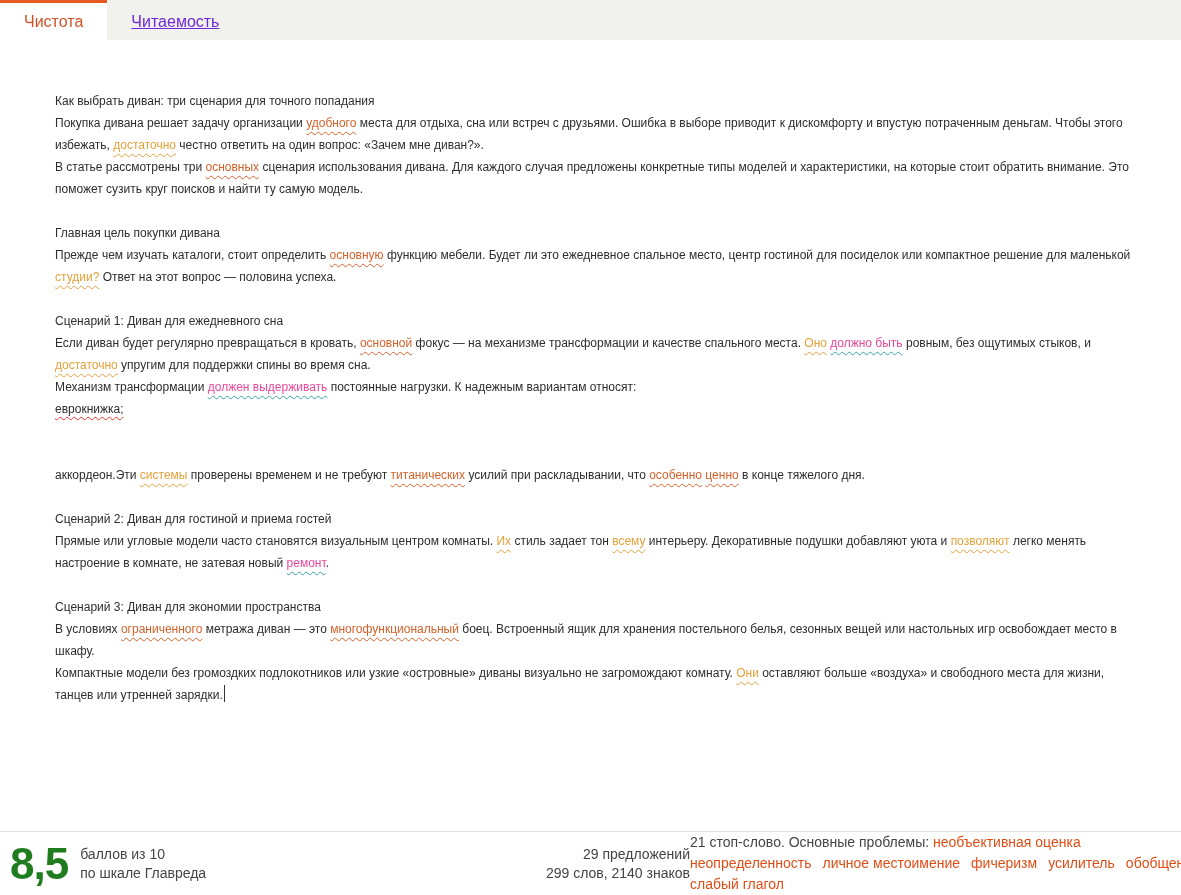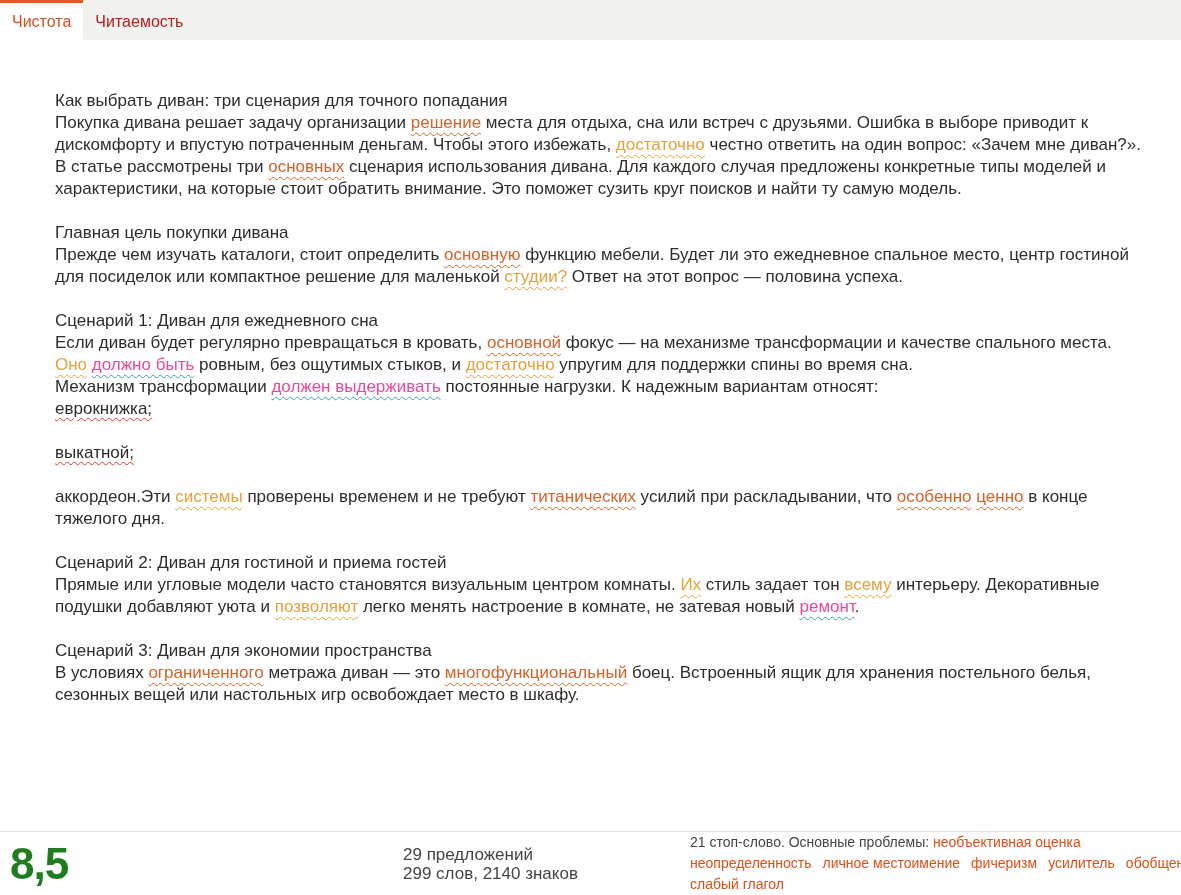--- a/index.html
+++ b/index.html
@@ -12,43 +12,43 @@
     overflow: hidden;
   }
 
   
   .tabbar {
     height: 40px; background: #f1f1ee;
     display: flex; align-items: stretch;
     flex: 0 0 auto;
   }
   .tab {
-    padding: 0 12px;
+    padding: 0 24px;
     display: flex; align-items: center;
     font-size: 16px;
     cursor: pointer;
     border-top: 3px solid transparent;
   }
   .tab.active {
     background: #fff;
     border-top: 3px solid #e55b1f;
     color: #cf5227;
   }
-  .tab.inactive { color: #b91c1c; }
+  .tab.inactive { color: #6d28d9; text-decoration: underline; }
 
   
   .editor {
     flex: 1 1 auto;
     padding: 50px 40px 0 55px;
     overflow: hidden;
     cursor: text;
   }
   .editor p {
     margin: 0;
-    font-size: 17px;
+    font-size: 12px;
     line-height: 22px;
     max-width: 1086px;
   }
   .hl-stop-dark {
     color: #d4622a;
     text-decoration: underline wavy #d4622a 1px;
     text-underline-offset: 4px;
     cursor: pointer;
   }
   .hl-stop-light {
@@ -96,22 +96,23 @@
     letter-spacing: -1px;
     line-height: 44px;
   }
   .score-caption {
     margin-left: 12px;
     font-size: 14px; line-height: 19px;
     color: #444;
   }
   .stats-block {
     flex: 0 0 287px;
-    font-size: 17px; line-height: 19px;
+    font-size: 14px; line-height: 19px;
     color: #444;
+    text-align: right;
   }
   .problems-block {
     width: 470px;
     font-size: 14px; line-height: 21px;
     color: #444;
   }
   .problem-link {
     color: #e04e16;
     margin-right: 11px;
     cursor: pointer;
@@ -126,45 +127,49 @@
   <div class="tab active">
     <span>Чистота</span>
   </div>
   <div class="tab inactive">
     <span>Читаемость</span>
   </div>
 </div>
 
 <div class="editor">
     <p><span>Как выбрать диван: три сценария для точного попадания</span></p>
-    <p><span>Покупка дивана решает задачу организации </span><span class="hl-stop-dark">решение</span><span> места для отдыха, сна или встреч с друзьями. Ошибка в выборе приводит к дискомфорту и впустую потраченным деньгам. Чтобы этого избежать, </span><span class="hl-stop-light">достаточно</span><span> честно ответить на один вопрос: «Зачем мне диван?».</span></p>
+    <p><span>Покупка дивана решает задачу организации </span><span class="hl-stop-dark">удобного</span><span> места для отдыха, сна или встреч с друзьями. Ошибка в выборе приводит к дискомфорту и впустую потраченным деньгам. Чтобы этого избежать, </span><span class="hl-stop-light">достаточно</span><span> честно ответить на один вопрос: «Зачем мне диван?».</span></p>
     <p><span>В статье рассмотрены три </span><span class="hl-stop-dark">основных</span><span> сценария использования дивана. Для каждого случая предложены конкретные типы моделей и характеристики, на которые стоит обратить внимание. Это поможет сузить круг поисков и найти ту самую модель.</span></p>
     <p>&nbsp;</p>
     <p><span>Главная цель покупки дивана</span></p>
     <p><span>Прежде чем изучать каталоги, стоит определить </span><span class="hl-stop-dark">основную</span><span> функцию мебели. Будет ли это ежедневное спальное место, центр гостиной для посиделок или компактное решение для маленькой </span><span class="hl-stop-light">студии?</span><span> Ответ на этот вопрос — половина успеха.</span></p>
     <p>&nbsp;</p>
     <p><span>Сценарий 1: Диван для ежедневного сна</span></p>
     <p><span>Если диван будет регулярно превращаться в кровать, </span><span class="hl-stop-dark">основной</span><span> фокус — на механизме трансформации и качестве спального места. </span><span class="hl-stop-light">Оно</span><span> </span><span class="hl-syntax">должно быть</span><span> ровным, без ощутимых стыков, и </span><span class="hl-stop-light">достаточно</span><span> упругим для поддержки спины во время сна.</span></p>
     <p><span>Механизм трансформации </span><span class="hl-syntax">должен выдерживать</span><span> постоянные нагрузки. К надежным вариантам относят:</span></p>
     <p><span class="hl-spell">еврокнижка;</span></p>
     <p>&nbsp;</p>
-    <p><span class="hl-spell">выкатной;</span></p>
     <p>&nbsp;</p>
     <p><span>аккордеон.Эти </span><span class="hl-stop-light">системы</span><span> проверены временем и не требуют </span><span class="hl-stop-dark">титанических</span><span> усилий при раскладывании, что </span><span class="hl-stop-dark">особенно</span><span> </span><span class="hl-stop-dark">ценно</span><span> в конце тяжелого дня.</span></p>
     <p>&nbsp;</p>
     <p><span>Сценарий 2: Диван для гостиной и приема гостей</span></p>
     <p><span>Прямые или угловые модели часто становятся визуальным центром комнаты. </span><span class="hl-stop-light">Их</span><span> стиль задает тон </span><span class="hl-stop-light">всему</span><span> интерьеру. Декоративные подушки добавляют уюта и </span><span class="hl-stop-light">позволяют</span><span> легко менять настроение в комнате, не затевая новый </span><span class="hl-syntax">ремонт</span><span>.</span></p>
     <p>&nbsp;</p>
     <p><span>Сценарий 3: Диван для экономии пространства</span></p>
     <p><span>В условиях </span><span class="hl-stop-dark">ограниченного</span><span> метража диван — это </span><span class="hl-stop-dark">многофункциональный</span><span> боец. Встроенный ящик для хранения постельного белья, сезонных вещей или настольных игр освобождает место в шкафу.</span></p>
+    <p><span>Компактные модели без громоздких подлокотников или узкие «островные» диваны визуально не загромождают комнату. </span><span class="hl-stop-light">Они</span><span> оставляют больше «воздуха» и свободного места для жизни, танцев или утренней зарядки.</span><span class="caret"></span></p>
   </div>
 
 <div class="footer">
   <div class="score-block">
     <span class="score-value">8,5</span>
+    <span class="score-caption">
+      <span>баллов из 10</span><br>
+      <span>по шкале Главреда</span>
+    </span>
   </div>
   <div class="stats-block">
     <span>29 предложений</span><br>
     <span>299 слов, 2140 знаков</span>
   </div>
   <div class="problems-block">
     <span>21 стоп-слово. Основные проблемы:</span>
     <span><a class="problem-link">необъективная оценка</a> <a class="problem-link">неопределенность</a><a class="problem-link">личное местоимение</a><a class="problem-link">фичеризм</a><a class="problem-link">усилитель</a><a class="problem-link">обобщение</a> <a class="problem-link">слабый глагол</a></span>
   </div>
 </div>

